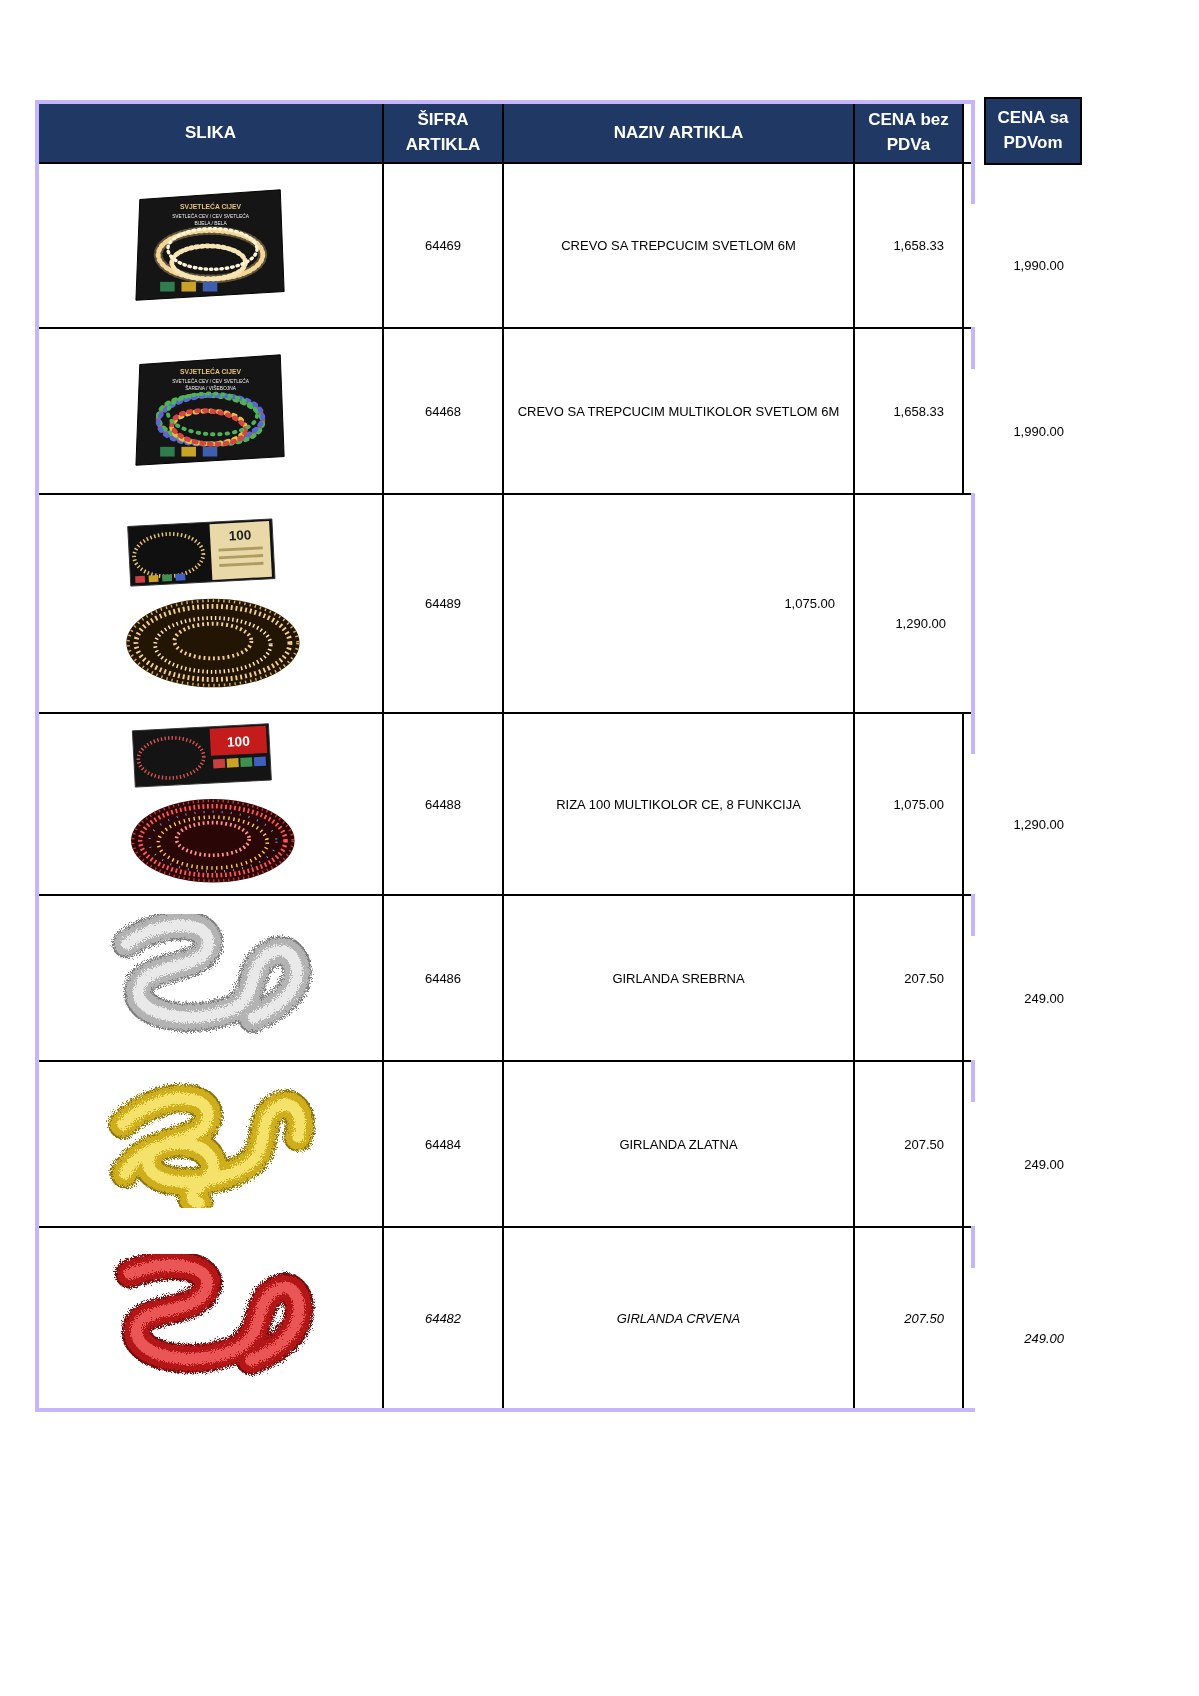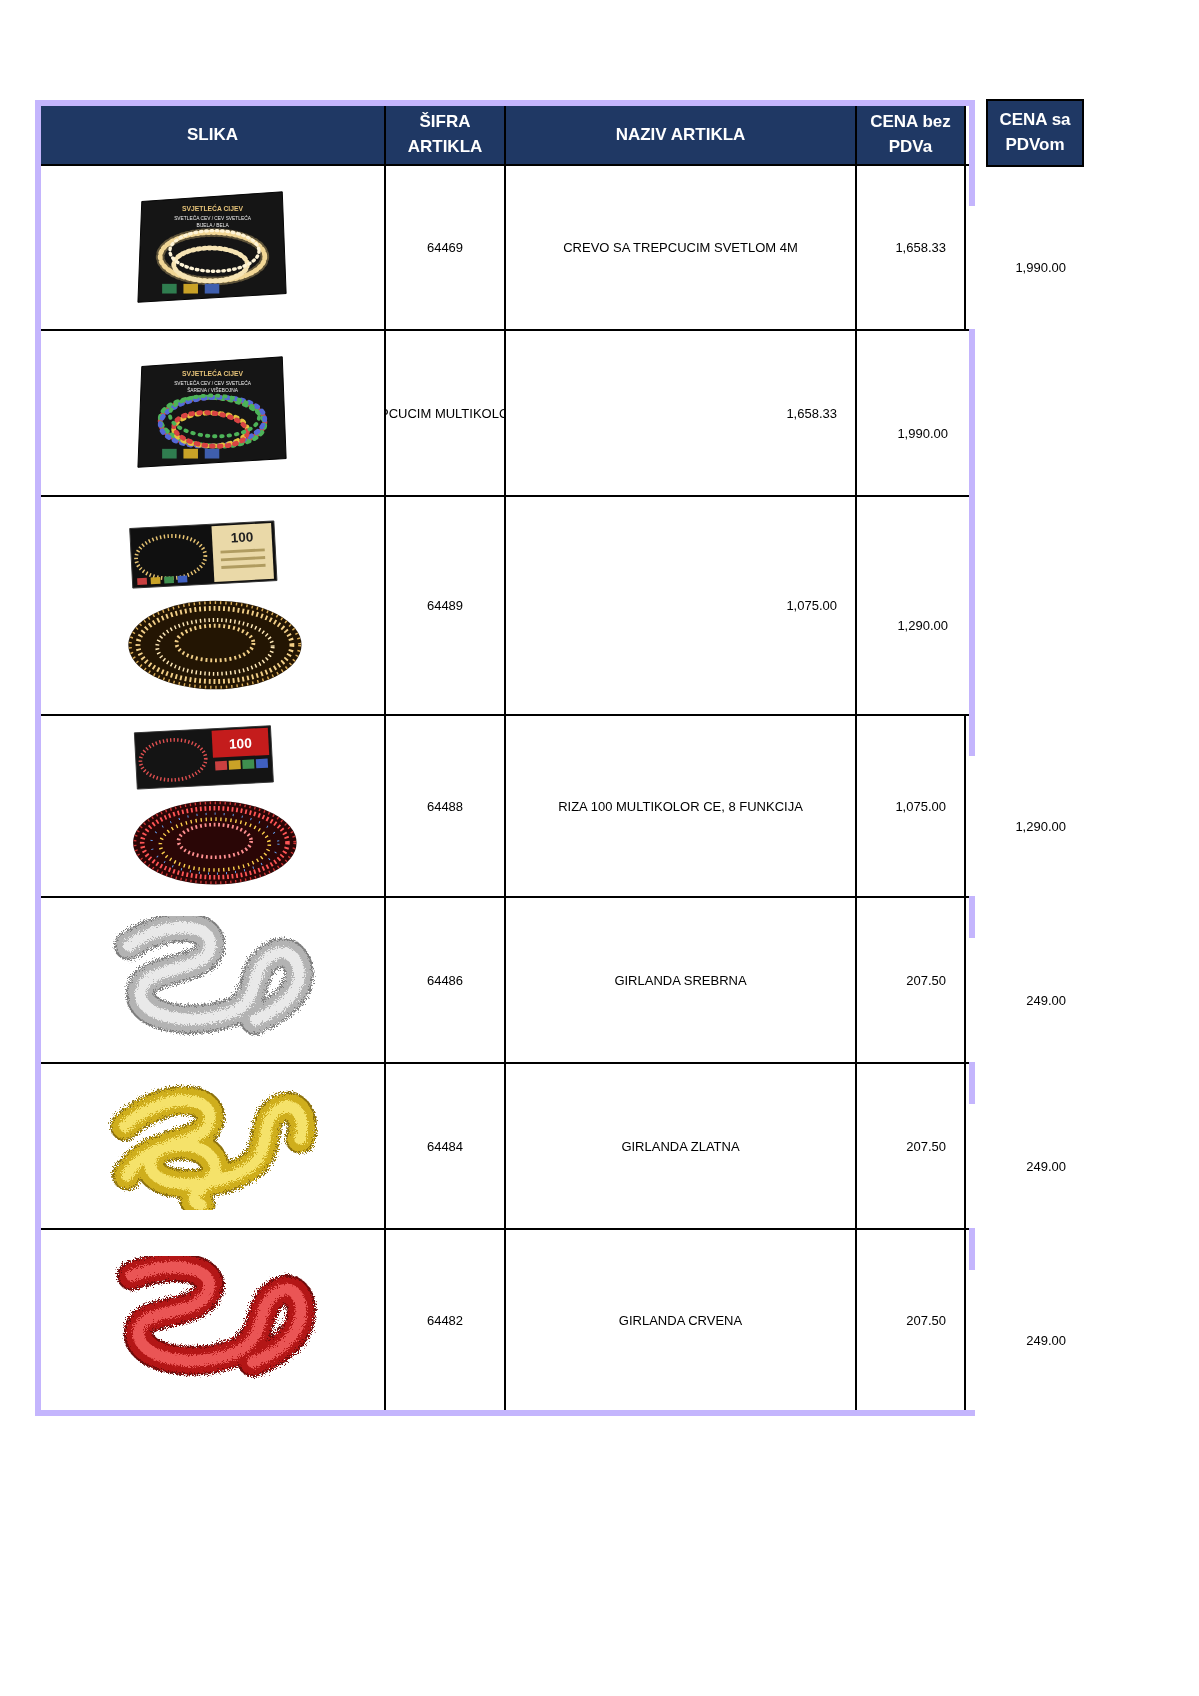--- a/index.html
+++ b/index.html
@@ -7,29 +7,29 @@
   body {
     position: relative;
     width: 1199px; height: 1696px;
     font-family: "Liberation Sans", sans-serif;
     color: #000;
     overflow: hidden;
   }
   .tbl {
     position: absolute; left: 35px; top: 100px;
     width: 940px;
-    border: 6px solid #c4b5fd;
+    border: 4px solid #c4b5fd;
     background: #fff;
   }
   .row {
     display: grid;
     grid-template-columns: 345px 120px 351px 109px 118px;
     border-bottom: 2px solid #000;
   }
-  .row:last-child { border-bottom: none; }
+  .row:last-child { border-bottom: none; font-style: italic; }
   .c {
     border-right: 2px solid #000;
     display: flex; align-items: center; justify-content: center;
     overflow: hidden;
   }
   .c:last-child { border-right: none; margin-top: 40px; }
   
   .hrow { height: 60px; }
   .hc {
     background: #1f3864;
@@ -93,21 +93,21 @@
           <ellipse cx="80" cy="74" rx="54" ry="25" stroke="#f1d695" stroke-width="5" stroke-dasharray="2 3.5"></ellipse>
           <ellipse cx="78" cy="82" rx="38" ry="17" stroke="#f6e4b4" stroke-width="5" stroke-dasharray="2 3.5"></ellipse>
           <ellipse cx="82" cy="68" rx="46" ry="21" stroke="#fdf3d6" stroke-width="3.5" stroke-dasharray="1.5 4"></ellipse>
         </g>
         <rect x="28" y="102" width="15" height="10" fill="#2f7d4f"></rect>
         <rect x="50" y="102" width="15" height="10" fill="#c9a227"></rect>
         <rect x="72" y="102" width="15" height="10" fill="#3f5fae"></rect>
       </svg>
     </div>
     <div class="c code">64469</div>
-    <div class="c name">CREVO SA TREPCUCIM SVETLOM 4M</div>
+    <div class="c name">CREVO SA TREPCUCIM SVETLOM 6M</div>
     <div class="c price">1,658.33</div>
     <div class="c price">1,990.00</div>
   </div>
 
   <div class="row body" style="height:166px">
     <div class="c imgc">
       <svg width="155" height="126" viewBox="0 0 160 130">
         <polygon points="7,17 152,7 156,112 3,121" fill="#151515" stroke="#000" stroke-width="1"></polygon>
         <text x="80" y="27" font-size="7" font-weight="bold" fill="#e6c379" text-anchor="middle">SVJETLEĆA CIJEV</text>
         <text x="80" y="36" font-size="5" fill="#eeeeee" text-anchor="middle">SVETLEĆA CEV / CEV SVETLEĆA</text>
@@ -118,20 +118,21 @@
           <ellipse cx="80" cy="74" rx="54" ry="25" stroke="#5469d8" stroke-width="5" stroke-dasharray="2 6" transform="rotate(-4 80 74)"></ellipse>
           <ellipse cx="78" cy="82" rx="38" ry="17" stroke="#e4c23e" stroke-width="5" stroke-dasharray="2 6"></ellipse>
           <ellipse cx="78" cy="82" rx="38" ry="17" stroke="#d84343" stroke-width="5" stroke-dasharray="2 6" transform="rotate(6 78 82)"></ellipse>
           <ellipse cx="82" cy="68" rx="46" ry="21" stroke="#4db358" stroke-width="4" stroke-dasharray="1.5 6" transform="rotate(2 82 68)"></ellipse>
         </g>
         <rect x="28" y="102" width="15" height="10" fill="#2f7d4f"></rect>
         <rect x="50" y="102" width="15" height="10" fill="#c9a227"></rect>
         <rect x="72" y="102" width="15" height="10" fill="#3f5fae"></rect>
       </svg>
     </div>
+    <div class="c code">64468</div>
     <div class="c name">CREVO SA TREPCUCIM MULTIKOLOR SVETLOM 6M</div>
     <div class="c price">1,658.33</div>
     <div class="c price">1,990.00</div>
   </div>
 
   <div class="row body" style="height:219px">
     <div class="c imgc">
       <svg width="212" height="178" viewBox="0 0 220 185">
         <g transform="rotate(-3 100 40)">
           <rect x="25" y="8" width="150" height="62" fill="#101010" stroke="#333" stroke-width="1"></rect>

